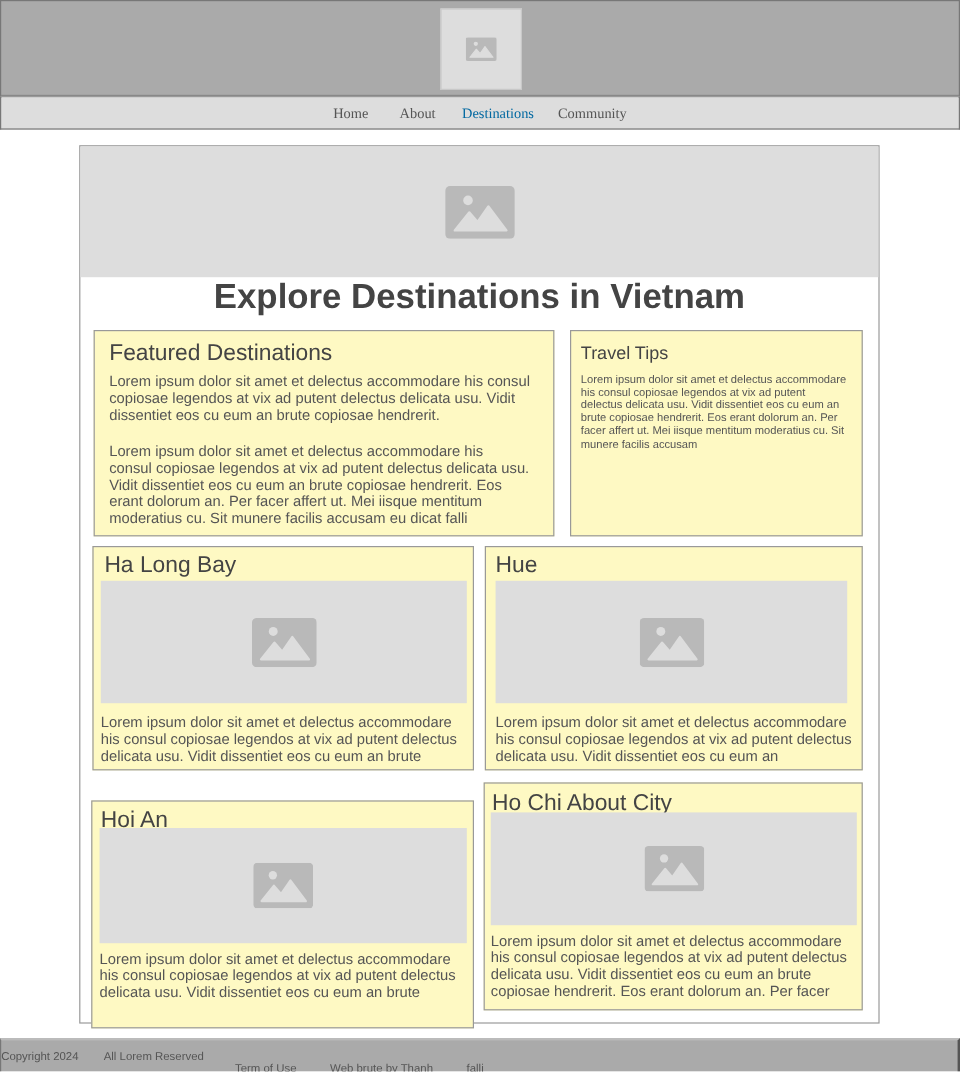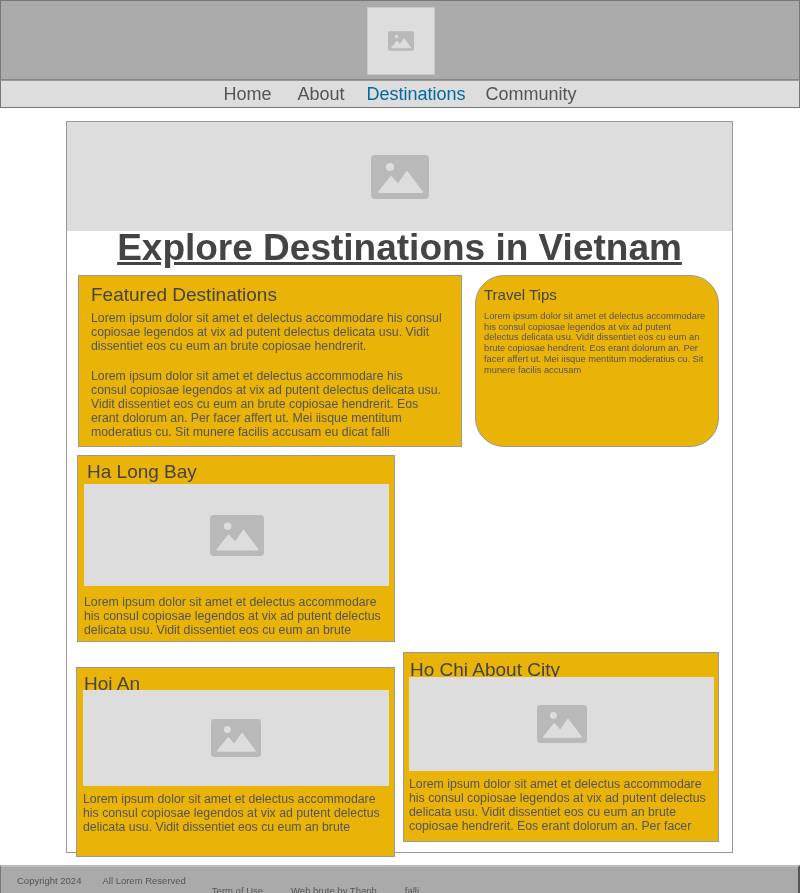--- a/index.html
+++ b/index.html
@@ -2,37 +2,37 @@
 <html><head>
 <meta charset="utf-8">
 <style>
   * { box-sizing: border-box; margin: 0; padding: 0; }
   html, body { width: 800px; height: 893px; background: #ffffff; overflow: hidden; }
   body { font-family: "Liberation Sans", sans-serif; color: #555; position: relative; }
 
   .header { position: absolute; left: 0; top: 0; width: 800px; height: 81px; background: #aaaaaa; border: 1px solid #777; border-bottom: 2px solid #888; }
   .logo { position: absolute; left: 366px; top: 6px; width: 68px; height: 68px; background: #dddddd; border: 1px solid #c8c8c8; display: flex; align-items: center; justify-content: center; }
   .nav { position: absolute; left: 0; top: 80px; width: 800px; height: 28px; background: #dddddd; border: 1px solid #777; border-top: 1px solid #999; display: flex; justify-content: center; align-items: center; }
-  .nav a { font-size: 18px; color: #555; text-decoration: none; margin: 16px 10px; display: inline-block; }
+  .nav a { font-size: 12px; color: #555; text-decoration: none; margin: 16px 10px; display: inline-block; font-family: Liberation Serif, serif; }
   .nav a.active { color: #0369a1; }
   .nav a.home { margin-right: 16px; }
   .nav a.about { margin-right: 12px; }
 
   .wrapper { position: absolute; left: 66px; top: 121px; width: 667px; height: 732px; border: 1px solid #999; background: #fff; }
   .hero { position: absolute; left: 0; top: 0; width: 665px; height: 109px; background: #dddddd; display: flex; align-items: center; justify-content: center; }
-  .page-title { position: absolute; left: 0; top: 109px; width: 665px; text-align: center; font-size: 37px; color: #444; line-height: 34px; text-decoration: underline; }
+  .page-title { position: absolute; left: 0; top: 109px; width: 665px; text-align: center; font-size: 29px; color: #444; line-height: 34px; }
 
-  .box { position: absolute; border: 1px solid #999; background: #eab308; }
+  .box { position: absolute; border: 1px solid #999; background: #fef9c3; }
   .featured { left: 11px; top: 153px; width: 384px; height: 172px; }
   .featured h2 { position: absolute; left: 12px; top: 8px; font-size: 19px; font-weight: normal; color: #444; }
   .featured p { position: absolute; left: 12px; width: 360px; font-size: 12.3px; line-height: 14px; color: #555; }
   .featured p.p1 { top: 35px; }
   .featured p.p2 { top: 93px; width: 350px; }
 
-  .tips { left: 408px; top: 153px; width: 244px; height: 172px; border-radius: 29px; }
+  .tips { left: 408px; top: 153px; width: 244px; height: 172px; }
   .tips h2 { position: absolute; left: 8px; top: 10px; font-size: 15px; font-weight: normal; color: #444; }
   .tips p { position: absolute; left: 8px; top: 35px; width: 224px; font-size: 9.3px; line-height: 10.7px; color: #555; }
 
   .card h3 { position: absolute; font-size: 19px; font-weight: normal; color: #444; }
   .card .img { position: absolute; background: #dddddd; display: flex; align-items: center; justify-content: center; }
   .card p { position: absolute; font-size: 12.3px; line-height: 14px; color: #555; }
 
   .c1 { left: 10px; top: 333px; width: 318px; height: 187px; }
   .c1 h3 { left: 9px; top: 5px; }
   .c1 .img { left: 6px; top: 28px; width: 305px; height: 102px; }
@@ -46,21 +46,21 @@
   .c3 { left: 9px; top: 530px; width: 319px; height: 190px; margin-top: 15px; }
   .c3 h3 { left: 7px; top: 5px; }
   .c3 .img { left: 6px; top: 22px; width: 306px; height: 96px; }
   .c3 p { left: 6px; top: 124px; width: 306px; }
 
   .c4 { left: 336px; top: 530px; width: 316px; height: 190px; }
   .c4 h3 { left: 6px; top: 6px; }
   .c4 .img { left: 5px; top: 24px; width: 305px; height: 94px; }
   .c4 p { left: 5px; top: 124px; width: 305px; }
 
-  .footer { position: absolute; left: 0; top: 865px; width: 800px; height: 28px; background: #aaaaaa; border-top: 2px solid #bbb; border-left: 1px solid #777; border-right: 2px solid #555; display: flex; align-items: center; padding-left: 16px; }
+  .footer { position: absolute; left: 0; top: 865px; width: 800px; height: 28px; background: #aaaaaa; border-top: 2px solid #bbb; border-left: 1px solid #777; border-right: 2px solid #555; display: flex; align-items: center; padding-left: 0; }
   .footer span, .footer a { font-size: 9.5px; color: #555; margin-right: 21px; }
   .footer a { text-decoration: underline; margin-right: 28px; margin-top: 20px; }
   .footer .rights { margin-right: 26px; }
 </style>
 </head>
 <body>
 
 <svg width="0" height="0" style="position:absolute">
   <defs>
     <symbol id="img-ph" viewBox="0 0 58 44">
@@ -108,20 +108,29 @@
   <article class="box card c1">
     <h3>Ha Long Bay</h3>
     <div class="img">
       <svg width="54" height="41">
           <use href="#img-ph"></use>
         </svg>
     </div>
     <p>Lorem ipsum dolor sit amet et delectus accommodare his consul copiosae legendos at vix ad putent delectus delicata usu. Vidit dissentiet eos cu eum an brute</p>
   </article>
 
+  <article class="box card c2">
+    <h3>Hue</h3>
+    <div class="img">
+      <svg width="54" height="41">
+          <use href="#img-ph"></use>
+        </svg>
+    </div>
+    <p>Lorem ipsum dolor sit amet et delectus accommodare his consul copiosae legendos at vix ad putent delectus delicata usu. Vidit dissentiet eos cu eum an</p>
+  </article>
 
   <article class="box card c3">
     <h3>Hoi An</h3>
     <div class="img">
       <svg width="50" height="38">
           <use href="#img-ph"></use>
         </svg>
     </div>
     <p>Lorem ipsum dolor sit amet et delectus accommodare his consul copiosae legendos at vix ad putent delectus delicata usu. Vidit dissentiet eos cu eum an brute</p>
   </article>

